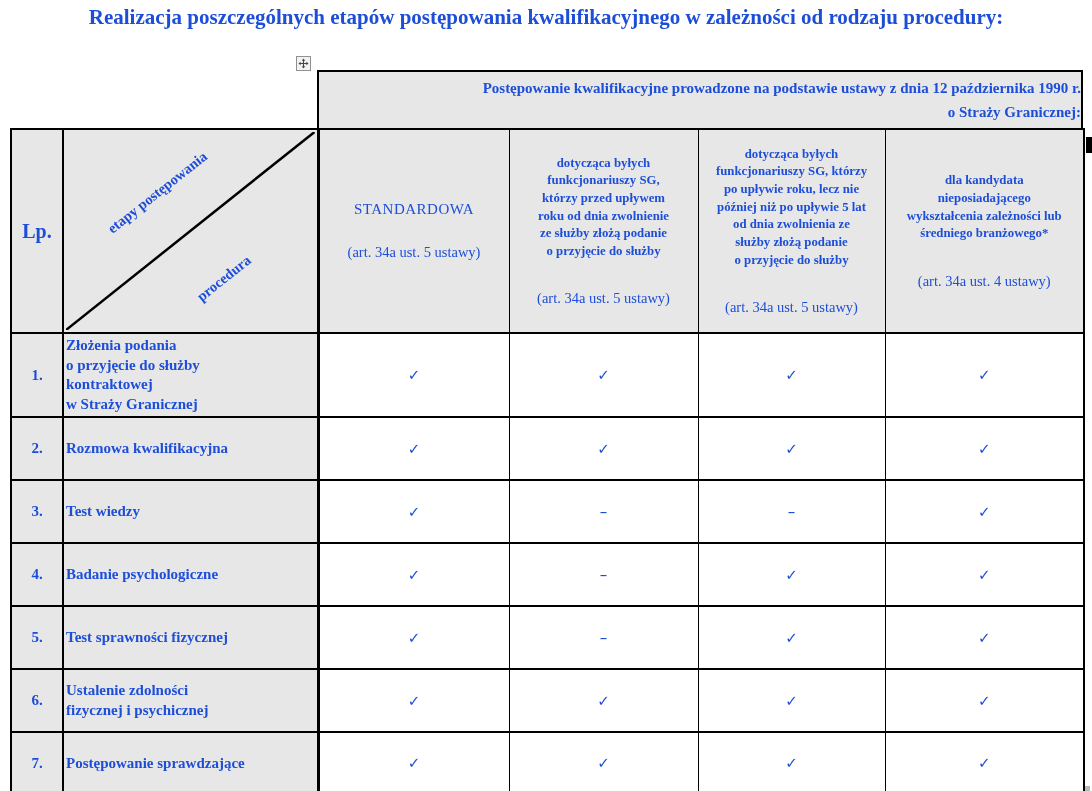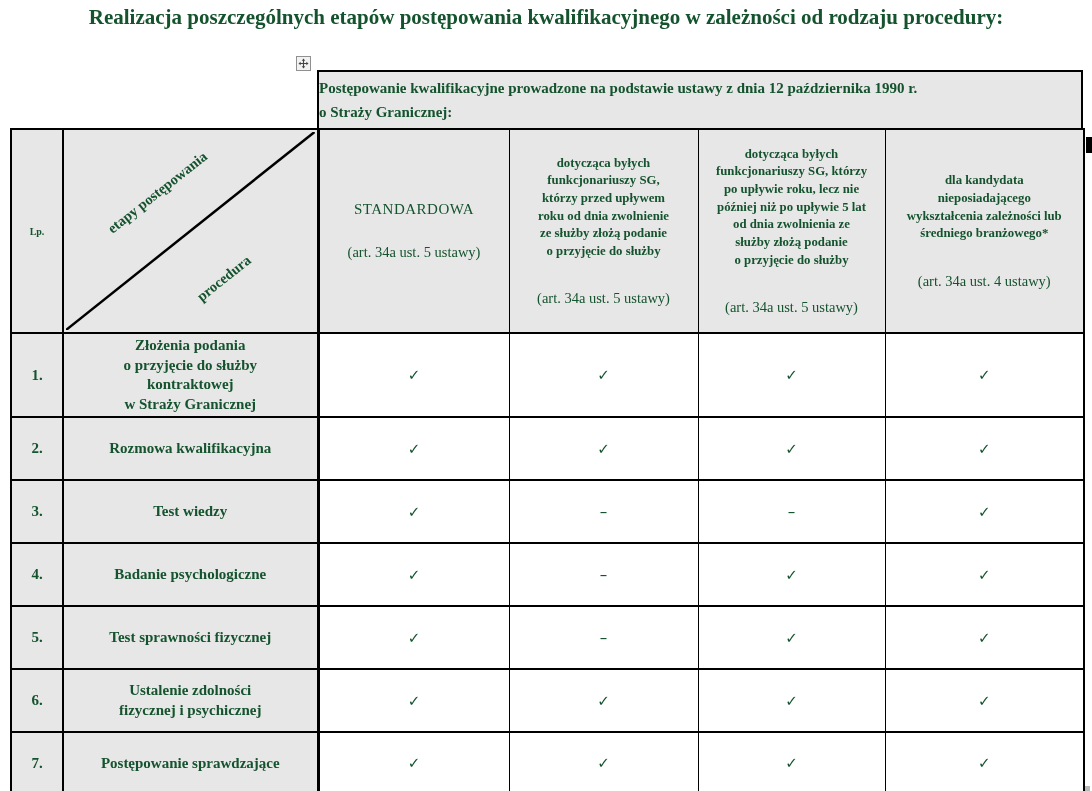--- a/index.html
+++ b/index.html
@@ -1,40 +1,40 @@
 <!DOCTYPE html>
 <html><head>
 <meta charset="utf-8">
 <style>
   html,body{margin:0;padding:0;background:#fff;}
   .page{position:relative;width:1092px;height:791px;background:#ffffff;overflow:hidden;
-        font-family:"Liberation Serif","DejaVu Serif",serif;color:#14532d;}
+        font-family:"Liberation Serif","DejaVu Serif",serif;color:#1d4ed8;}
   .title{position:absolute;top:5px;left:0;width:100%;text-align:center;
          font-size:21px;font-weight:bold;}
   .move-handle{position:absolute;left:296px;top:56px;width:13px;height:13px;
          border:1px solid #909090;background:#f2f2f2;display:flex;align-items:center;justify-content:center;}
   .move-handle svg{display:block;}
   .super-header{position:absolute;left:317px;top:70px;width:766px;height:60px;box-sizing:border-box;
          background:#e7e7e7;border:2px solid #000;display:flex;flex-direction:column;justify-content:center;
-         text-align:left;font-weight:bold;font-size:15px;line-height:1.6;white-space:pre-line;}
+         text-align:right;font-weight:bold;font-size:15px;line-height:1.6;white-space:pre-line;}
   table.qual{position:absolute;left:10px;top:128px;border-collapse:collapse;table-layout:fixed;
          border:2px solid #000;border-bottom:3px solid #000;background:#fff;}
   .qual th,.qual td{border:2px solid #000;box-sizing:border-box;padding:2px;vertical-align:middle;}
   .qual .vthin{border-left-width:1px;border-right-width:1px;}
   .qual .stage-col{border-right-width:3px;}
   .header-row{height:202px;}
   .header-row th{background:#e7e7e7;font-weight:bold;}
   .r1{height:78px;}
   .rr{height:63px;}
   .num-cell{background:#e7e7e7;text-align:center;font-weight:bold;font-size:15px;}
-  .stage-cell{background:#e7e7e7;text-align:center;font-weight:bold;font-size:15px;line-height:1.3;}
+  .stage-cell{background:#e7e7e7;text-align:left;font-weight:bold;font-size:15px;line-height:1.3;}
   .pre{white-space:pre-line;}
   .mark-cell{background:#fff;text-align:center;font-family:"DejaVu Sans","Liberation Sans",sans-serif;
          font-size:15px;font-weight:400;}
-  .lp-cell{text-align:center;font-size:10px;}
+  .lp-cell{text-align:center;font-size:20px;}
   .diag-cell{padding:0;}
   .diag-wrap{position:relative;width:100%;height:198px;overflow:hidden;}
   .diag-wrap svg{position:absolute;left:0;top:0;width:100%;height:100%;}
   .diag-top{position:absolute;left:4px;top:52px;width:175px;text-align:center;
          transform:rotate(-38.4deg);font-size:14.5px;font-weight:bold;}
   .diag-bottom{position:absolute;left:98px;top:138px;width:120px;text-align:center;
          transform:rotate(-38.4deg);font-size:14.5px;font-weight:bold;}
   .proc-cell{text-align:center;}
   .proc-main{font-size:15px;font-weight:normal;letter-spacing:.5px;}
   .proc-desc{font-size:12.8px;font-weight:bold;line-height:1.38;white-space:pre-line;text-align:center;}

